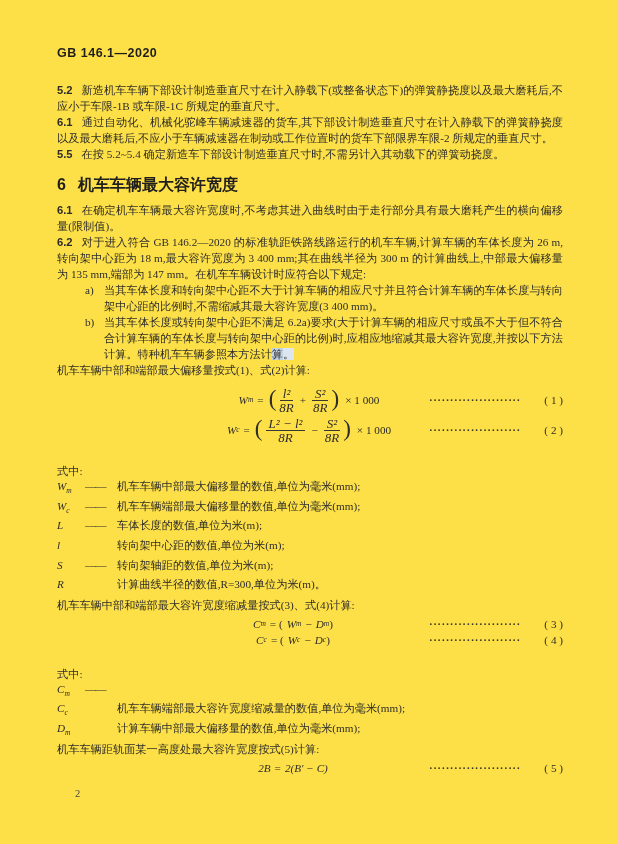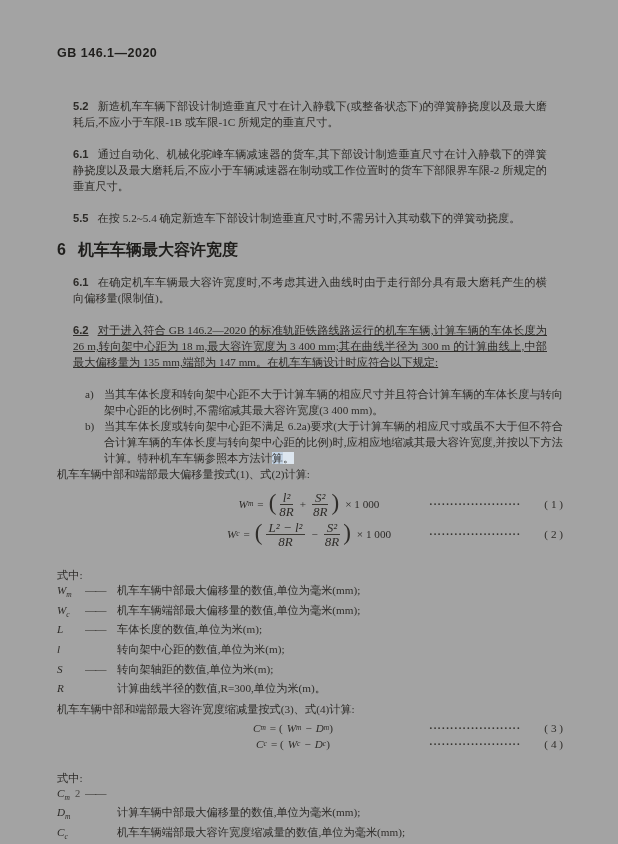--- a/index.html
+++ b/index.html
@@ -1,40 +1,40 @@
 <!DOCTYPE html>
 <html><head>
 <meta charset="utf-8">
 <style>
   html,body{margin:0;padding:0;background:#ffffff;}
   .page{
-    position:relative;width:618px;height:844px;background:#a3a3a3;overflow:hidden;
+    position:relative;width:618px;height:844px;background:#fde047;overflow:hidden;
     font-family:"Liberation Serif","DejaVu Serif",serif;color:#2e2c29;
   }
   .doc-header{
     position:absolute;top:46px;left:57px;
     font-family:"Liberation Sans","DejaVu Sans",sans-serif;
     font-weight:bold;font-size:12.5px;color:#1f1e1c;letter-spacing:0.5px;
   }
   .content{
     position:absolute;top:82px;left:57px;width:506px;
     font-size:11.2px;line-height:16px;text-align:justify;
   }
-  p.clause{margin:16px;}
+  p.clause{margin:0;}
   .cnum{
     font-family:"Liberation Sans","DejaVu Sans",sans-serif;
     font-weight:bold;margin-right:9px;white-space:nowrap;
   }
   .sec-h{
     margin:15px 0 9px 0;
     font-family:"Liberation Sans","DejaVu Sans",sans-serif;
     font-weight:bold;font-size:16px;color:#1f1e1c;
   }
   .sec-h .snum{margin-right:12px;}
-  .c62{margin-top:4px;text-decoration:underline;}
+  .c62{margin-top:4px;}
   .li{display:flex;margin:0;padding-left:28px;}
   .li-marker{flex:none;width:19px;}
   .li-text{flex:1;text-align:justify;}
   .hl{background:#c3d3e4;}
   .hl2{background:#dde6ef;}
   .intro{margin:0;}
   
   .eq-row{display:flex;align-items:center;}
   .eq-tall{height:30px;}
   .eq-tall.first{margin-top:7px;}
@@ -206,28 +206,28 @@
       <div class="eq-no">( 4 )</div>
     </div>
 
     <p class="where">式中:</p>
 
     <div class="sym-row">
       <span class="sym-col"><i>C</i><sub>m</sub></span>
       <span class="dash-col">——</span>
     </div>
     <div class="sym-row">
+      <span class="sym-col"><i>C</i><sub>c</sub></span>
+      <span class="dash-col"></span>
+      <span class="sym-text">机车车辆端部最大容许宽度缩减量的数值,单位为毫米(mm);</span>
+    </div>
+    <div class="sym-row">
       <span class="sym-col"><i>D</i><sub>m</sub></span>
       <span class="dash-col"></span>
       <span class="sym-text">计算车辆中部最大偏移量的数值,单位为毫米(mm);</span>
-    </div>
-    <div class="sym-row">
-      <span class="sym-col"><i>C</i><sub>c</sub></span>
-      <span class="dash-col"></span>
-      <span class="sym-text">机车车辆端部最大容许宽度缩减量的数值,单位为毫米(mm);</span>
     </div>
 
     <p class="intro">机车车辆距轨面某一高度处最大容许宽度按式(5)计算:</p>
 
     <div class="eq-row eq-small first">
       <div class="eq-main">
         <i>2B</i>
         <span class="mop">=</span>
         <i>2(B′ − C)</i>
       </div>

